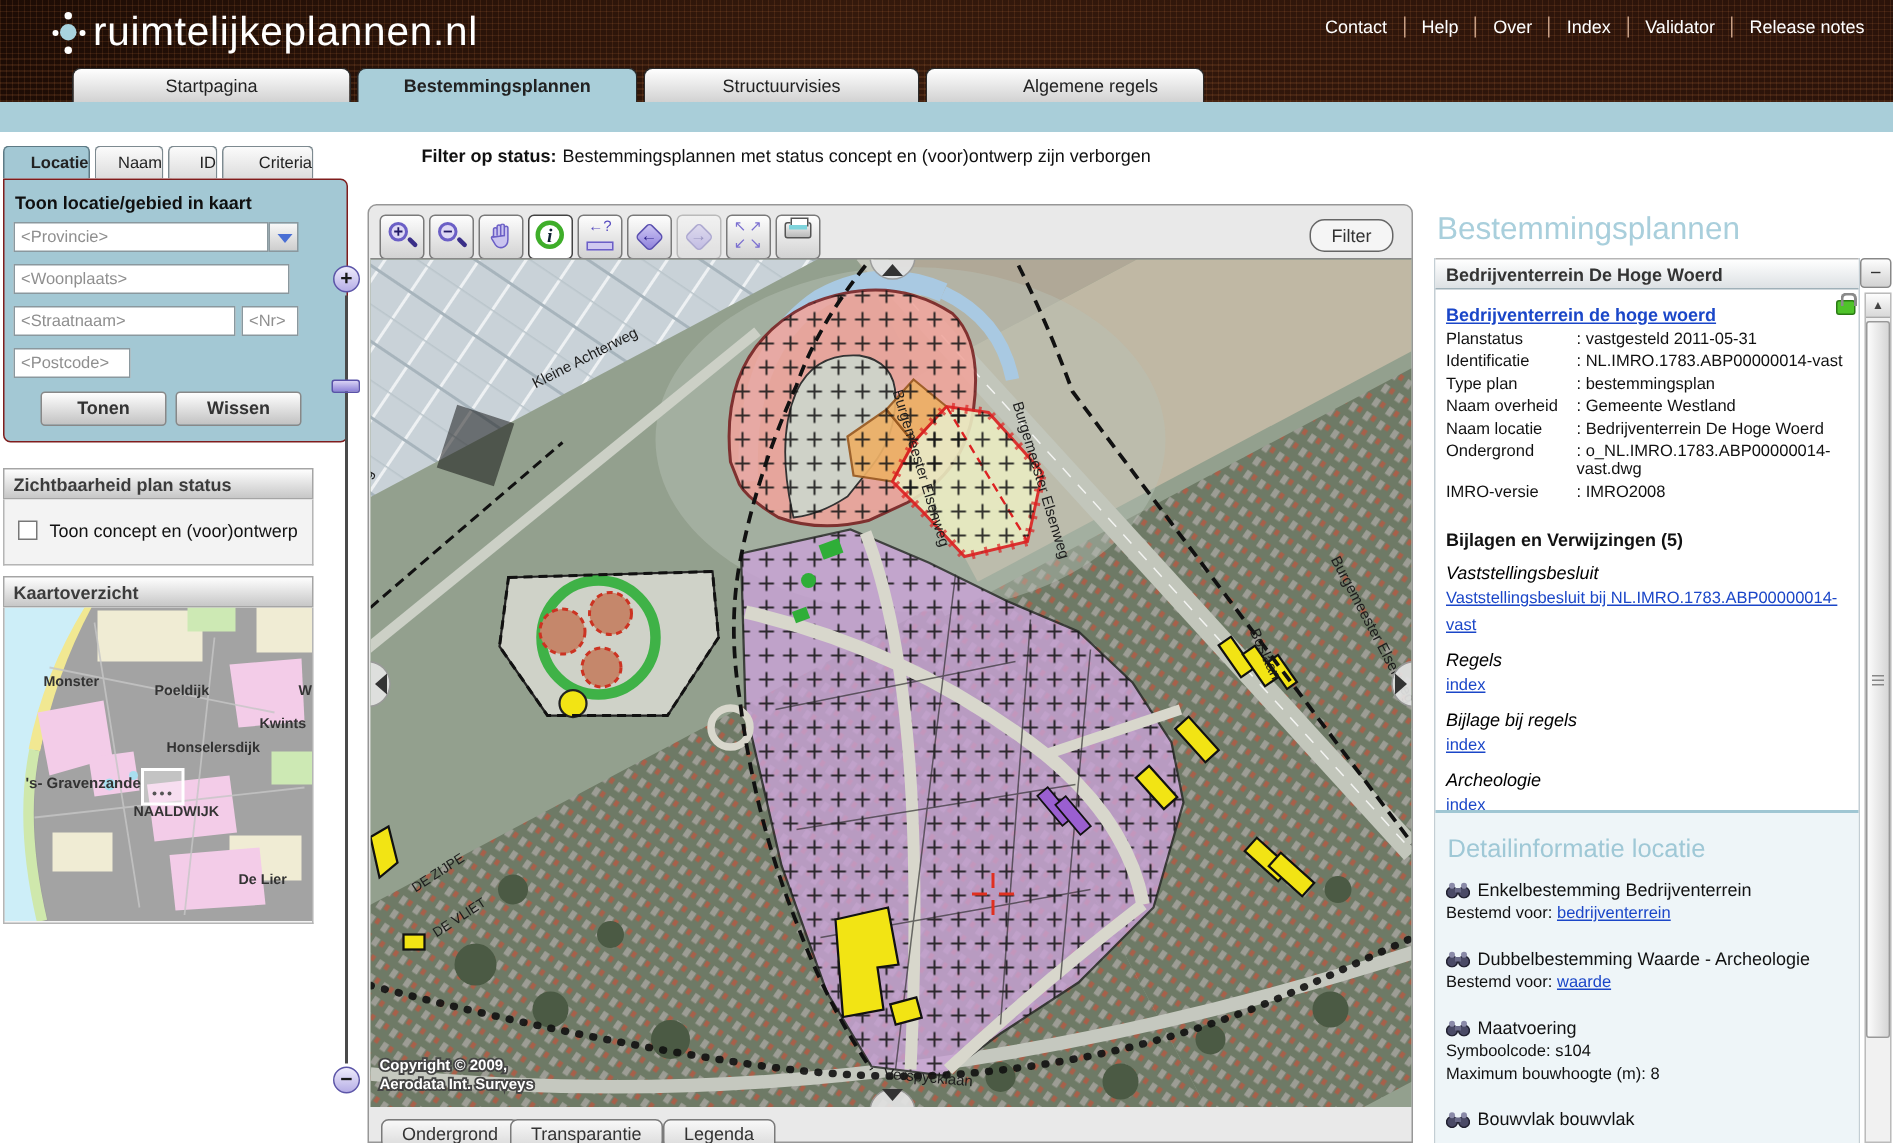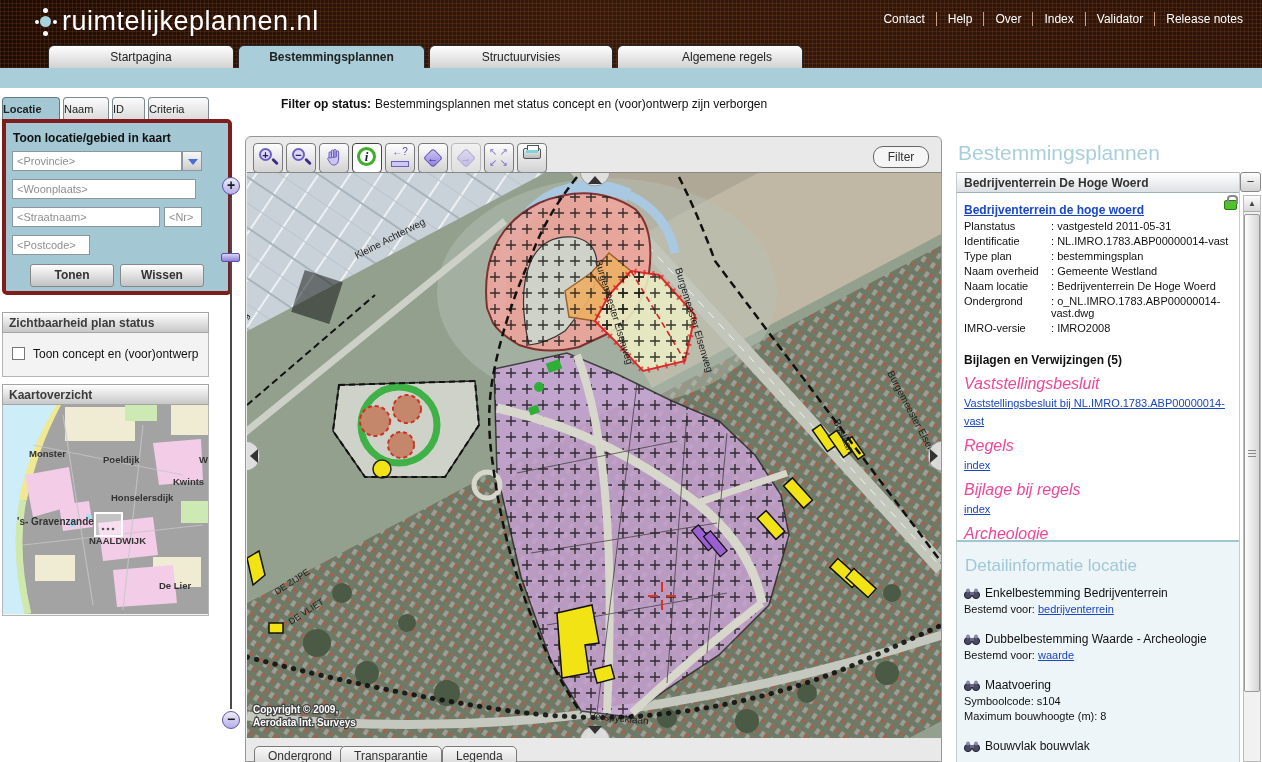--- a/index.html
+++ b/index.html
@@ -31,26 +31,26 @@
     font-size:12px; color:#222; background:linear-gradient(#fefefe,#d2d2d2);
     border:1px solid #2a2a2a; border-bottom:none; border-radius:6px 6px 0 0; cursor:pointer; }
   .mtab.active { background:#a9ced9; font-weight:bold; }
   #strip { position:absolute; left:0; top:68px; width:1262px; height:20px; background:#a9ced9; }
 
   
   #filterbar { position:absolute; left:240px; top:97px; font-size:12px; color:#111; }
   #filterbar b { margin-right:4px;padding-left:41px; }
 
   
-  .stab { position:absolute; top:97px; height:22px; line-height:22px; text-align:left;
+  .stab { position:absolute; top:97px; height:22px; line-height:22px; text-align:right;
     font-size:11px; color:#222; background:linear-gradient(#fbfbfb,#dcdcdc);
     border:1px solid #7d8a90; border-bottom:none; border-radius:4px 4px 0 0; cursor:pointer; }
   .stab.active { background:#a3c8d4; font-weight:bold; border-color:#5d7a85; }
   #loc-panel { position:absolute; left:2px; top:119px; width:230px; height:176px;
-    background:#a3c8d4; border:4px solid #7f1d1d; border-radius:0 5px 5px 5px; }
+    background:#a3c8d4; border:1px solid #7f1d1d; border-radius:0 5px 5px 5px; }
   #loc-title { position:absolute; left:7px; top:8px; font-size:12px; font-weight:bold; color:#101010; }
   .field { position:absolute; height:20px; background:#fff; border:1px solid #8a989e;
     font-size:11px; color:#8f8f8f; padding:0 4px; font-family:"Liberation Sans",sans-serif; }
   .field::placeholder { color:#8f8f8f; opacity:1; }
   #f-prov { left:6px; top:28px; width:170px; }
   #f-prov-btn { position:absolute; left:176px; top:28px; width:20px; height:20px;
     background:linear-gradient(#f8f8f8,#cdcdcd); border:1px solid #8a989e; cursor:pointer; }
   #f-prov-btn i { position:absolute; left:5px; top:7px; width:0; height:0;
     border-left:5px solid transparent; border-right:5px solid transparent; border-top:6px solid #4a6fd4; }
   #f-woon { left:6px; top:56px; width:184px; }
@@ -138,21 +138,21 @@
     border:1px solid #2a7a14; border-radius:2px; }
   #lock::before { content:""; position:absolute; left:2px; top:-6px; width:7px; height:7px;
     border:2px solid #8a8a8a; border-bottom:none; border-radius:4px 4px 0 0; }
   #details { position:absolute; left:7px; top:48px; width:272px; }
   .drow { display:flex; margin-bottom:3px; font-size:11px; color:#111; }
   .dlabel { width:87px; flex:none; }
   .dvalue { width:185px; }
   .dvalue::before { content:": "; }
   #attach { position:absolute; left:7px; top:181px; width:272px; }
   #attach-title { font-size:12px; font-weight:bold; color:#111; margin-bottom:6px; }
-  .a-cap { font-size:16px; font-style:italic; color:#ec4899; margin-top:8px; }
+  .a-cap { font-size:12px; font-style:italic; color:#000000; margin-top:8px; }
   .a-link { font-size:11px; color:#1a46c8; text-decoration:underline; cursor:pointer; }
   #divider { position:absolute; left:0; top:368px; width:282px; height:2px; background:#9fc6d3; }
   #di-bg { position:absolute; left:0; top:370px; width:282px; height:220px; background:#eef5f8; }
   #di-title { position:absolute; left:8px; top:384px; font-size:17px; color:#9fc8d6; }
   #di-items { position:absolute; left:7px; top:414px; width:268px; }
   .di-item { margin-bottom:17px; }
   .di-head { font-size:12px; font-weight:normal; color:#111; }
   .di-head svg { vertical-align:-2px; margin-right:5px; }
   .di-line { font-size:11px; color:#111; margin-top:3px; }
   .di-line a { color:#1a46c8; text-decoration:underline; cursor:pointer; }

